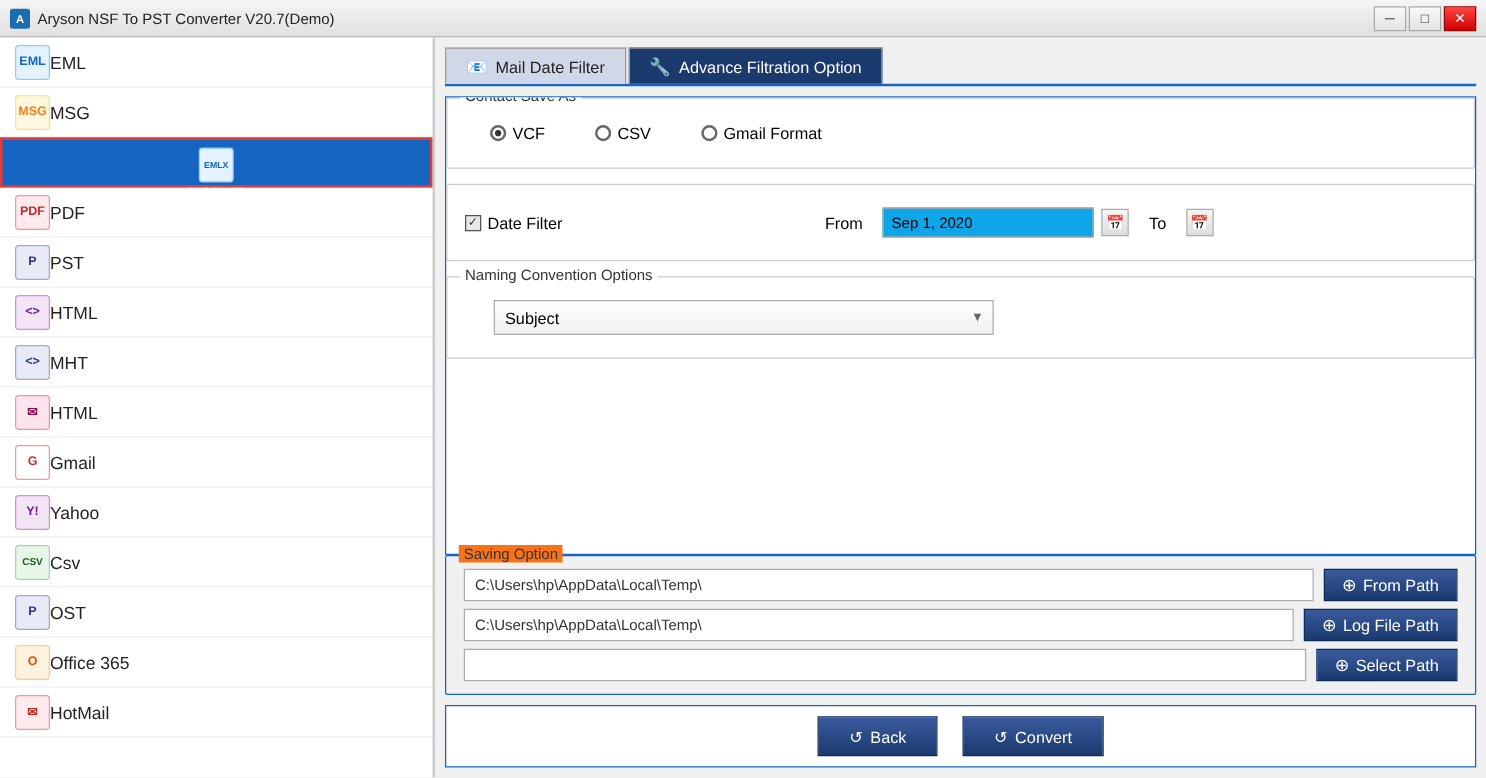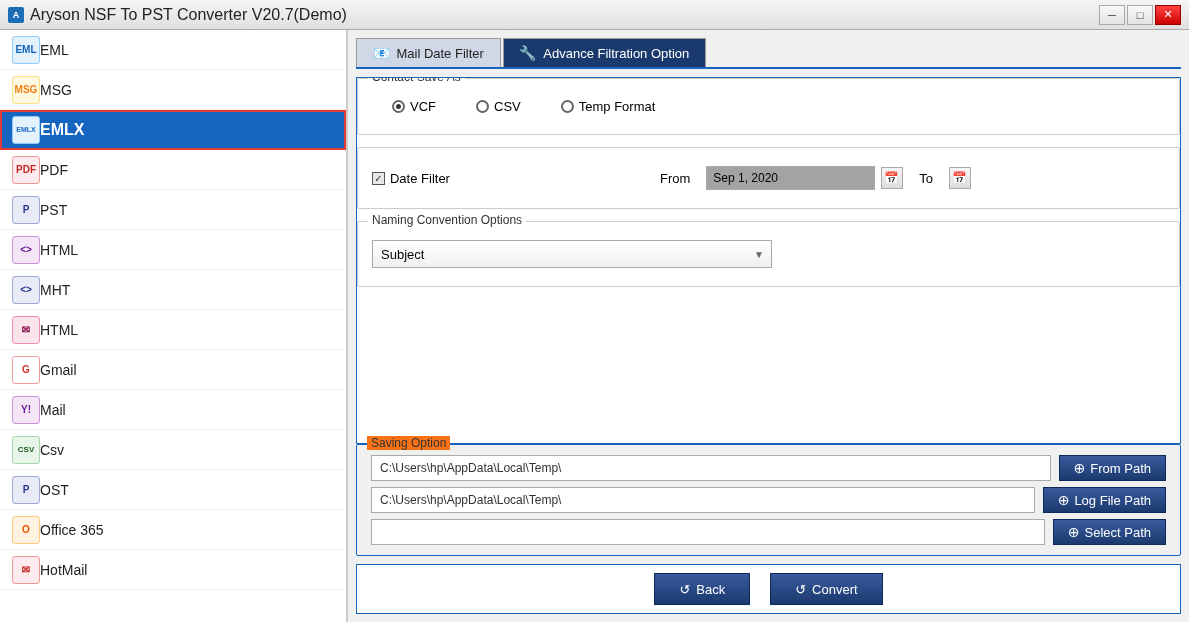--- a/index.html
+++ b/index.html
@@ -11,21 +11,21 @@
       border-bottom: 1px solid #aaa;
       height: 30px;
       display: flex;
       align-items: center;
       justify-content: space-between;
       padding: 0 8px;
       user-select: none;
     }
     .title-bar-left { display: flex; align-items: center; gap: 6px; }
     .title-bar-icon { width: 16px; height: 16px; background: #1a6db5; border-radius: 2px; display: flex; align-items: center; justify-content: center; color: white; font-size: 9px; font-weight: bold; }
-    .title-bar-title { font-size: 16px; color: #222; }
+    .title-bar-title { font-size: 12px; color: #222; }
     .title-bar-controls { display: flex; gap: 2px; }
     .tb-btn {
       width: 26px; height: 20px; border: 1px solid #aaa; background: linear-gradient(to bottom, #f9f9f9, #e4e4e4);
       cursor: pointer; display: flex; align-items: center; justify-content: center; font-size: 11px; color: #333;
     }
     .tb-btn.close { background: linear-gradient(to bottom, #f44, #c00); color: white; border-color: #900; }
 
     
     .main-layout { display: flex; height: calc(622px - 30px); }
 
@@ -44,20 +44,21 @@
       padding: 8px 12px;
       cursor: pointer;
       border-bottom: 1px solid #eee;
       height: 40px;
     }
     .sidebar-item.active {
       background: #1565c0;
       color: white;
       outline: 2px solid #e53935;
       outline-offset: -2px;
+      flex-direction: column;
     }
     .sidebar-item.active .item-label { color: white; font-weight: bold; font-size: 16px; }
     .item-label { font-size: 14px; font-weight: 500; color: #222; }
     .item-icon { width: 28px; height: 28px; display: flex; align-items: center; justify-content: center; flex-shrink: 0; border-radius: 3px; font-size: 10px; font-weight: bold; }
 
     
     .icon-eml { background: #e3f2fd; color: #1565c0; border: 1px solid #90caf9; }
     .icon-msg { background: #fff8e1; color: #f57f17; border: 1px solid #ffe082; }
     .icon-emlx { background: #e3f2fd; color: #1565c0; border: 1px solid #90caf9; font-size: 7px; }
     .icon-pdf { background: #ffebee; color: #c62828; border: 1px solid #ef9a9a; }
@@ -128,31 +129,31 @@
     }
     .radio-circle.selected::after { content: ''; width: 5px; height: 5px; background: #333; border-radius: 50%; display: block; }
 
     
     .date-filter-row { display: flex; align-items: center; gap: 16px; padding: 8px 0; justify-content: flex-end; }
     .checkbox-label { display: flex; align-items: center; gap: 5px; }
     .checkbox { width: 13px; height: 13px; border: 1px solid #555; background: #e8e8e8; display: flex; align-items: center; justify-content: center; }
     .checkbox.checked::after { content: '✓'; font-size: 10px; color: #333; }
     .date-input-group { display: flex; align-items: center; gap: 6px; }
     .date-input {
-      border: 1px solid #aaa; padding: 3px 6px; background: #a3a3a3; height: 24px; min-width: 90px; font-size: 12px;
+      border: 1px solid #aaa; padding: 3px 6px; background: #0ea5e9; height: 24px; min-width: 90px; font-size: 12px;
     }
     .cal-btn {
       width: 22px; height: 22px; border: 1px solid #aaa; background: linear-gradient(to bottom, #f5f5f5, #ddd);
       cursor: pointer; display: flex; align-items: center; justify-content: center; font-size: 12px;
     }
     .spacer { flex: 1; }
 
     
     .naming-row { padding: 8px 0; }
-    .select-wrapper { position: relative; display: inline-block; }
+    .select-wrapper { position: relative; display: inline-block; margin-left: 23px; }
     .select-wrapper::after { content: '▼'; position: absolute; right: 8px; top: 50%; transform: translateY(-50%); font-size: 10px; pointer-events: none; color: #666; }
     .select-wrapper select { width: 400px; height: 28px; border: 1px solid #aaa; padding: 0 28px 0 8px; appearance: none; font-size: 13px; background: linear-gradient(to bottom, #fff, #f0f0f0); cursor: pointer; }
 
     
     .saving-section { border: 1px solid #1565c0; border-radius: 2px; padding: 10px 14px; position: relative; }
     .saving-title { position: absolute; top: -9px; left: 10px; background: #f97316; padding: 0 4px; font-size: 12px; color: #333; }
     .saving-rows { display: flex; flex-direction: column; gap: 6px; }
     .saving-row { display: flex; align-items: center; gap: 8px; }
     .path-input {
       flex: 1; height: 26px; border: 1px solid #aaa; padding: 0 8px; background: white; font-size: 12px; color: #333;
@@ -228,21 +229,21 @@
       <div class="sidebar-item">
       <div class="item-icon icon-mbox">✉</div>
       <span class="item-label">HTML</span>
     </div>
       <div class="sidebar-item">
       <div class="item-icon icon-gmail">G</div>
       <span class="item-label">Gmail</span>
     </div>
       <div class="sidebar-item">
       <div class="item-icon icon-yahoo">Y!</div>
-      <span class="item-label">Mail</span>
+      <span class="item-label">Yahoo</span>
     </div>
       <div class="sidebar-item">
       <div class="item-icon icon-csv">CSV</div>
       <span class="item-label">Csv</span>
     </div>
       <div class="sidebar-item">
       <div class="item-icon icon-ost">P</div>
       <span class="item-label">OST</span>
     </div>
       <div class="sidebar-item">
@@ -276,21 +277,21 @@
           <div class="radio-item">
             <div class="radio-circle selected"></div>
             <span>VCF</span>
           </div>
           <div class="radio-item">
             <div class="radio-circle"></div>
             <span>CSV</span>
           </div>
           <div class="radio-item">
             <div class="radio-circle"></div>
-            <span>Temp Format</span>
+            <span>Gmail Format</span>
           </div>
         </div>
       </div>
 
       <div class="section-box">
         <div class="date-filter-row">
           <div class="checkbox-label">
             <div class="checkbox checked"></div>
             <span>Date Filter</span>
           </div>

